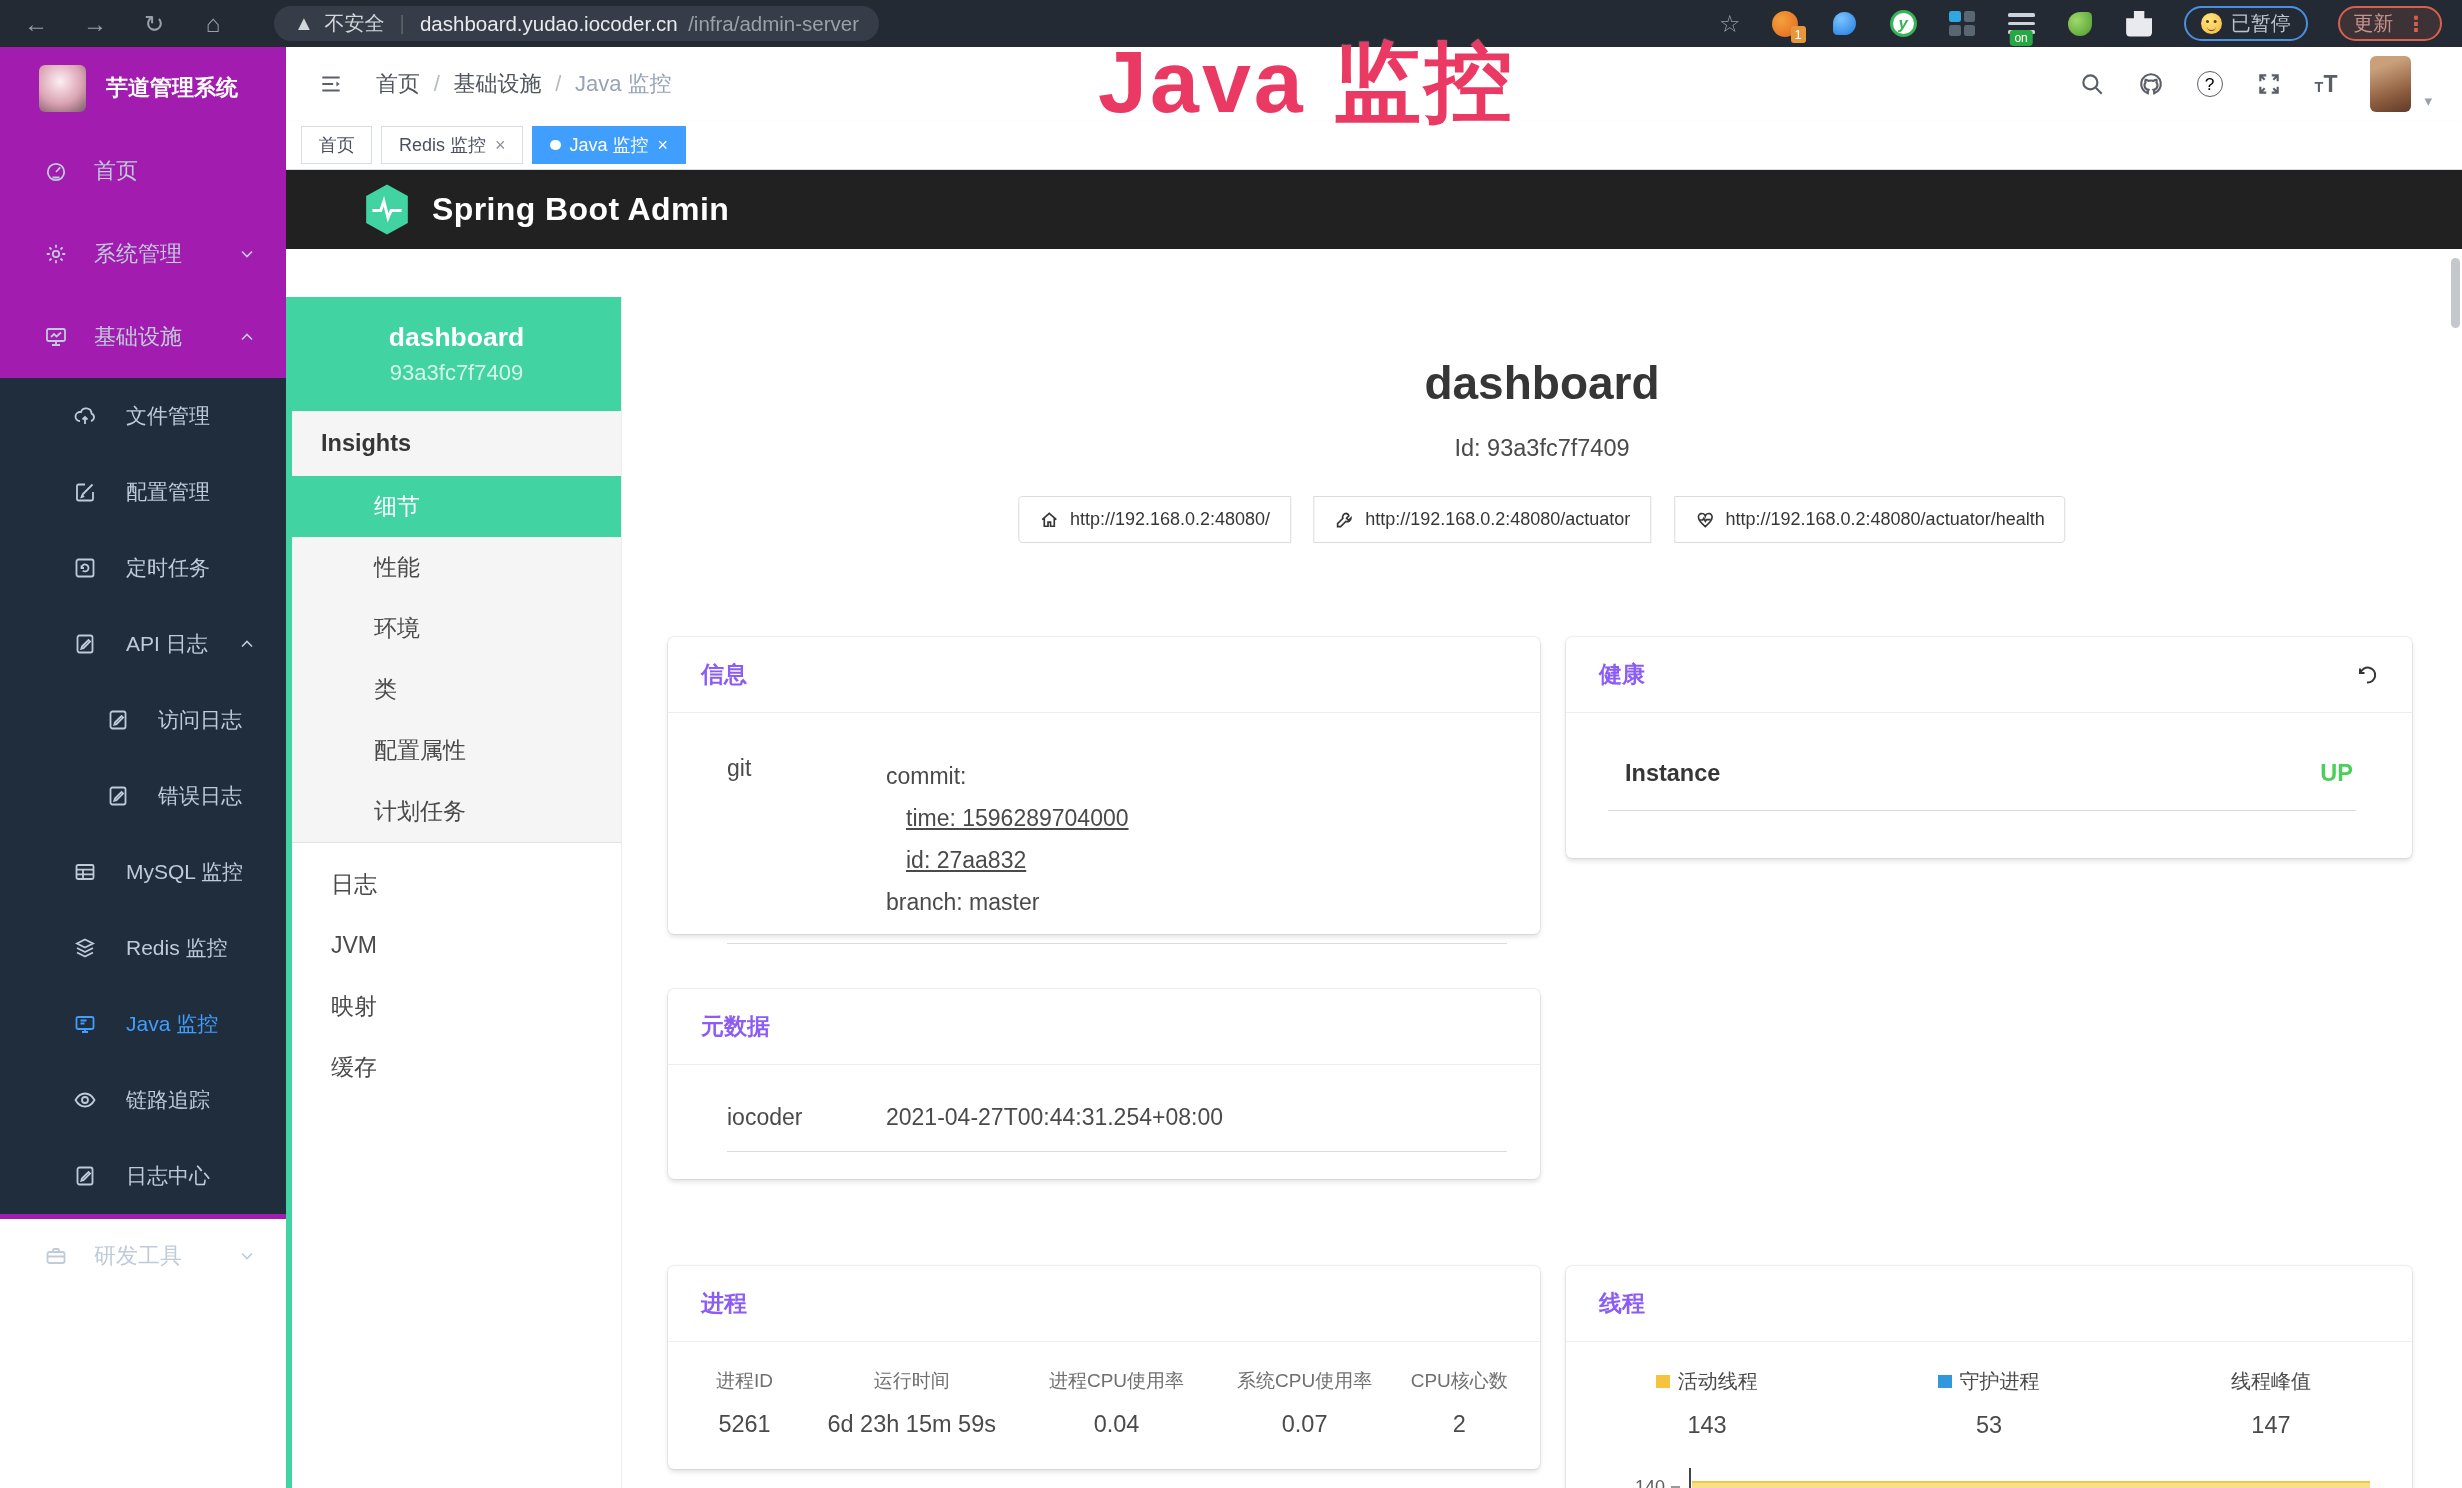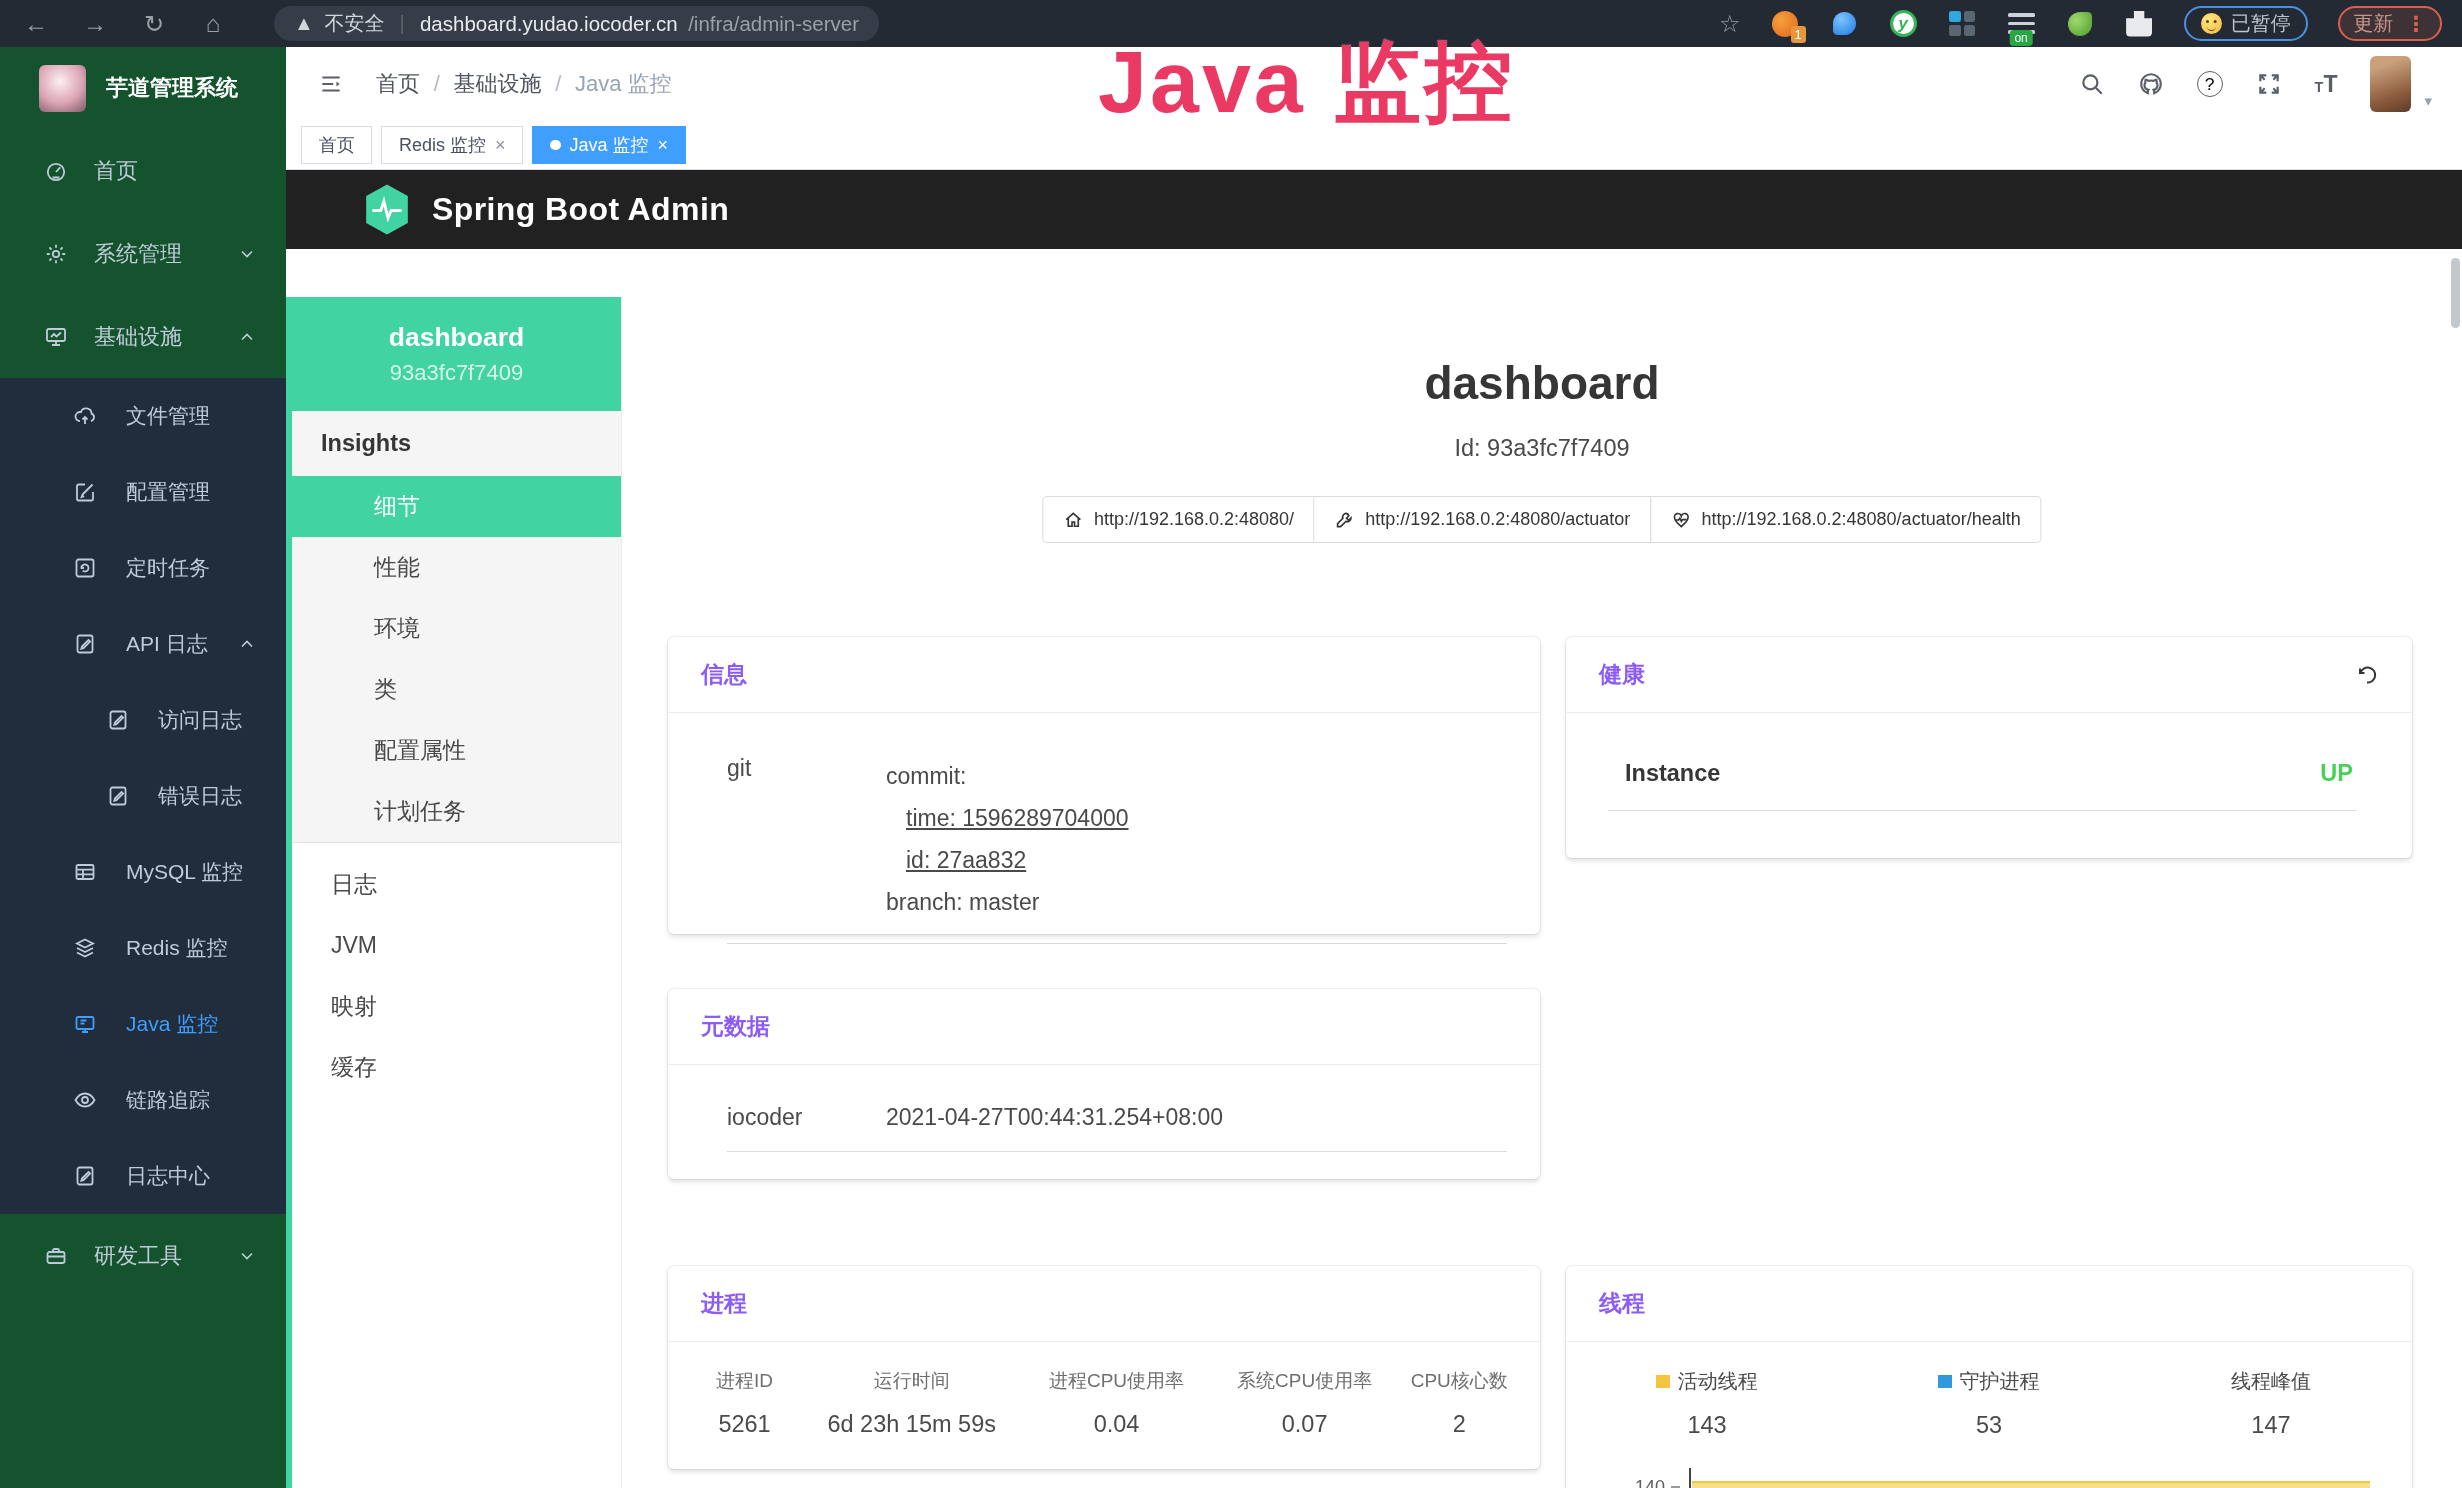--- a/index.html
+++ b/index.html
@@ -34,21 +34,21 @@
   .paused-pill { display:flex; align-items:center; gap:9px; border:2.3px solid #4a90e2; border-radius:18px; height:35px; padding:0 15px; }
   .face { width:21px;height:21px;border-radius:50%;background:radial-gradient(circle at 38% 32%,#ffe680,#f4b73f);position:relative; }
   .face::before { content:""; position:absolute; left:5.3px; top:6.8px; width:3px; height:3px; border-radius:50%; background:#5a3b10; box-shadow:7.6px 0 0 #5a3b10; }
   .face::after { content:""; position:absolute; left:6px; top:12px; width:9px; height:4.6px; border-bottom:1.5px solid #5a3b10; border-radius:0 0 7.6px 7.6px; }
   .paused-label { color:#bcc3cf; font-size:20px; }
   .update-btn { display:flex; align-items:center; gap:12px; border:2.3px solid #d9604c; background:rgba(217,96,76,.14); border-radius:18px; height:35px; padding:0 13.7px; }
   .update-label { color:#c9938b; font-size:20px; }
   .kebab { color:#d9604c; font-size:21px; font-weight:bold; letter-spacing:0; line-height:9px; }
 
   
-  .app-sidebar { position:absolute; left:0; top:47px; width:286px; height:1442px; background:#14532d; z-index:2; }
+  .app-sidebar { position:absolute; left:0; top:47px; width:286px; height:1172px; background:#a21caf; z-index:2; }
   .logo-row { height:82px; display:flex; align-items:center; padding-left:39px; gap:20px; }
   .logo-img { width:47px; height:47px; border-radius:6px; background:radial-gradient(circle at 45% 35%,#fdeef2,#dba4b4 55%,#7a5a66); }
   .app-title { color:#fff; font-size:22px; font-weight:bold; }
   .s-item { display:flex; align-items:center; color:#bfcbd9; font-size:22px; cursor:pointer; }
   .s-item .s-ico { display:flex; width:26px; }
   .s-item svg { width:24px; height:24px; }
   .lvl0 { height:83px; padding-left:44px; gap:24px; }
   .submenu { background:#1f2d3d; }
   .lvl1 { height:76px; padding-left:73px; gap:27px; font-size:21px; }
   .lvl2 { height:76px; padding-left:106px; gap:26px; font-size:21px; }
@@ -102,21 +102,21 @@
   .insights { background:#f5f5f5; border-bottom:0.8px solid #e2e2e2; }
   .ins-head { height:65px; display:flex; align-items:center; padding-left:29px; font-size:23.5px; font-weight:bold; color:#363636; }
   .ins-item { height:61px; display:flex; align-items:center; padding-left:82px; font-size:23px; color:#4a4a4a; cursor:pointer; }
   .ins-item.active { background:#42d3a2; color:#fff; }
   .side-item { height:61px; display:flex; align-items:center; padding-left:39px; font-size:23px; color:#4a4a4a; cursor:pointer; }
   .side-white { padding-top:10.6px; }
 
   .sba-content { position:relative; flex:1; background:#fff; overflow:hidden; }
   .pg-title { position:absolute; top:59px; left:0; width:100%; text-align:center; font-size:46px; font-weight:600; color:#363636; }
   .pg-id { position:absolute; top:138px; left:0; width:100%; text-align:center; font-size:23.5px; color:#4a4a4a; }
-  .links-row { position:absolute; top:199px; left:50%; transform:translateX(-50%); display:flex; }
+  .links-row { position:absolute; top:199px; left:50%; transform:translateX(-50%); display:flex;gap:24px; }
   .link-btn { display:flex; align-items:center; gap:10.6px; height:47px; border:1.5px solid #dbdbdb; background:#fff; padding:0 20px; margin-left:-1.5px; font-size:18px; color:#363636; cursor:pointer; }
   .link-btn:first-child { border-radius:4.6px 0 0 4.6px; margin-left:0; }
   .link-btn:last-child { border-radius:0 4.6px 4.6px 0; }
   .link-btn svg { width:20px; height:20px; }
 
   .card { position:absolute; background:#fff; border-radius:6px; box-shadow:0 2.3px 5.3px rgba(10,10,10,.12), 0 0 0 0.8px rgba(10,10,10,.07); }
   .card-hd { height:76px; display:flex; align-items:center; padding:0 33px; font-size:23px; font-weight:bold; color:#8b5cf6; border-bottom:1.5px solid #ededed; }
   .card-hd .spacer { flex:1; }
   .hist-ico { display:flex; color:#363636; cursor:pointer; }
   .hist-ico svg { width:24px; height:24px; }

